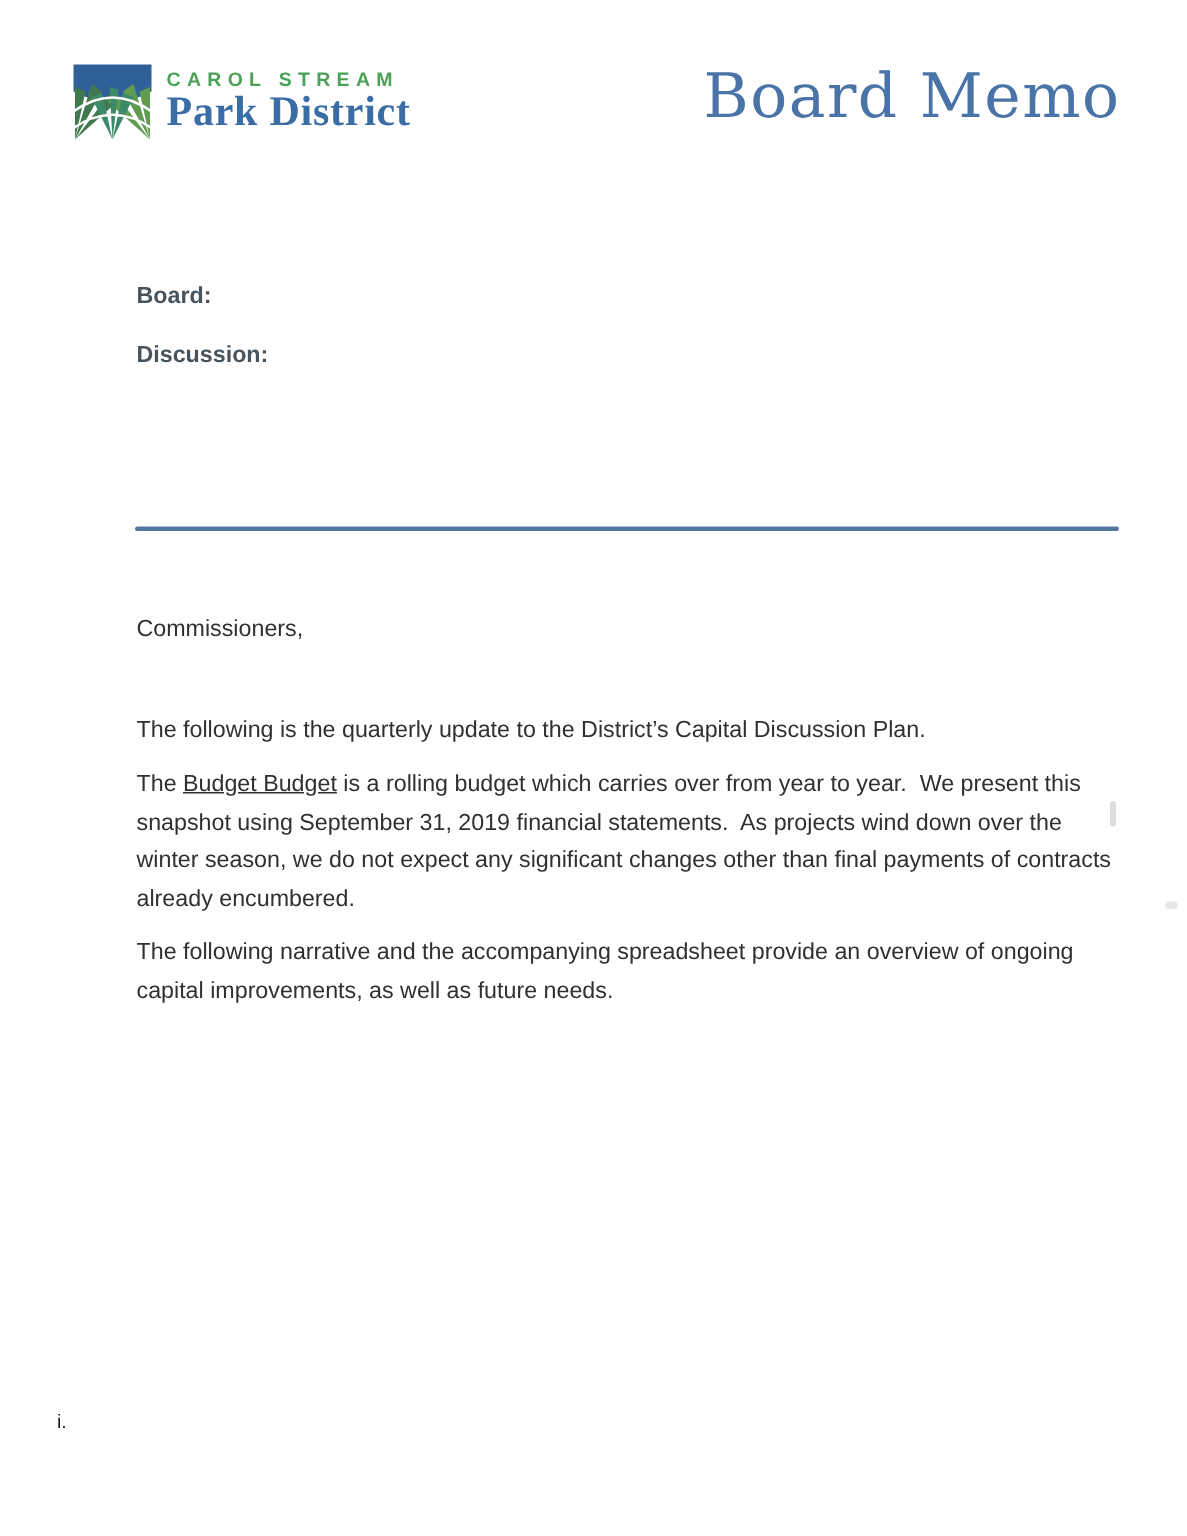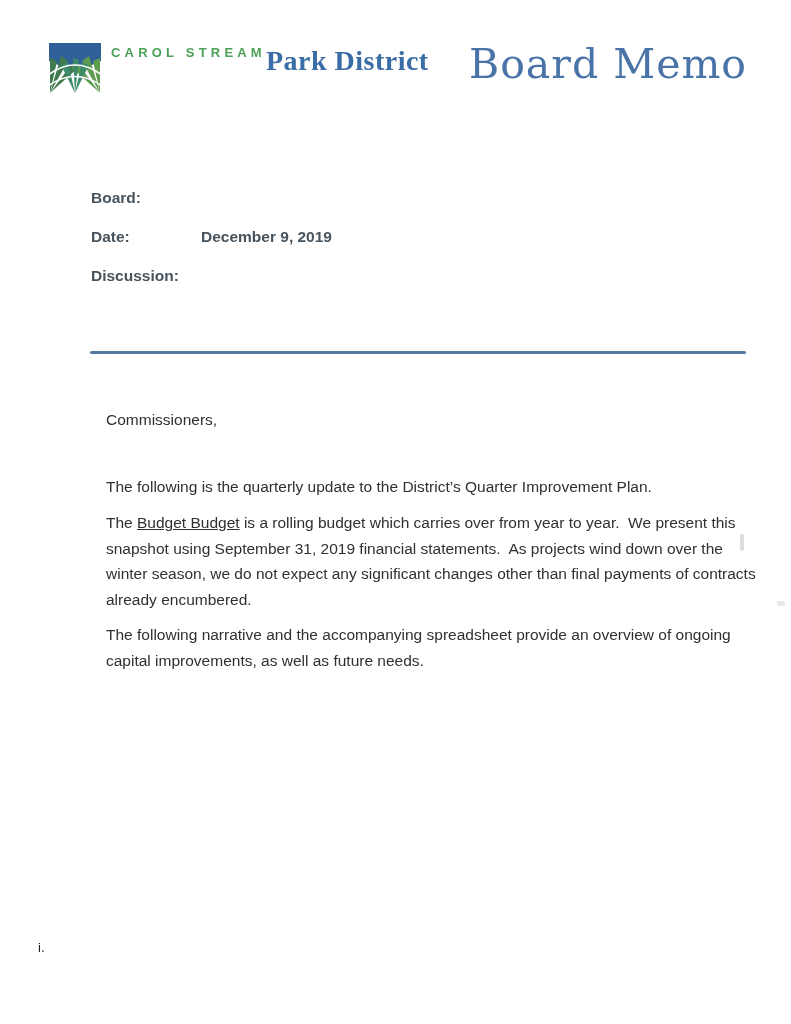--- a/index.html
+++ b/index.html
@@ -5,37 +5,37 @@
   html,body{margin:0;padding:0}
   body{
     width:791px;height:1024px;position:relative;background:#ffffff;
     font-family:"Liberation Sans", sans-serif;color:#2f2f2f;overflow:hidden;
   }
 
   
   .header{position:absolute;left:48px;right:44px;top:42px;display:flex;justify-content:space-between;align-items:flex-start}
   .logo{display:flex;gap:9px;align-items:flex-start}
   .logo-icon{width:54px;height:52px;flex:0 0 auto}
-  .logo-text{display:flex;flex-direction:row;padding-top:4px}
+  .logo-text{display:flex;flex-direction:column;padding-top:4px}
   .logo-line1{font-size:13px;font-weight:bold;letter-spacing:4.2px;color:#4aa157;line-height:14px}
   .logo-line2{font-family:"Liberation Serif", serif;font-size:28px;font-weight:bold;color:#3a6ca5;line-height:30px;letter-spacing:.5px}
   .board-memo{font-family:"DejaVu Serif", serif;font-weight:normal;font-size:41px;color:#4a74a8;line-height:1.1;letter-spacing:1px}
 
   
   .memo-table{position:absolute;left:91px;top:189px}
   .memo-row{display:flex;margin-bottom:21px;font-size:15.5px;line-height:18px;color:#47535d}
   .memo-label{width:110px;font-weight:bold;flex:0 0 auto}
   .memo-value{white-space:pre}
   .memo-value.bold{font-weight:bold}
 
   
   .rule{position:absolute;left:90px;top:351px;width:656px;height:3px;background:#54779f;border-radius:2px}
 
   
-  .body-text{position:absolute;left:106px;top:407px;width:652px;font-size:15.5px;line-height:25.5px;color:#303030}
+  .body-text{position:absolute;left:91px;top:407px;width:652px;font-size:15.5px;line-height:25.5px;color:#303030}
   .body-text p{margin:0;white-space:pre-wrap}
   .salutation{margin:0}
   .p1{margin-top:41px !important}
   .p2{margin-top:11px !important}
   .p3{margin-top:10px !important}
   .underline{text-decoration:underline}
 
   
   .page-marker{position:absolute;left:38px;top:940px;font-size:13px;color:#1f1f1f}
 
@@ -75,33 +75,29 @@
     </div>
   </div>
   <div class="board-memo">Board Memo</div>
 </div>
 
 <div class="memo-table">
   <div class="memo-row">
     <span class="memo-label">Board:</span>
   </div>
   <div class="memo-row">
-    <span class="memo-label">Date:</span>
-    <span class="memo-value bold">December 9, 2019</span>
-  </div>
-  <div class="memo-row">
     <span class="memo-label">Discussion:</span>
   </div>
 </div>
 
 <div class="rule"></div>
 
 <div class="body-text">
   <p class="salutation">Commissioners,</p>
-  <p class="p1">The following is the quarterly update to the District’s Quarter Improvement Plan.</p>
+  <p class="p1">The following is the quarterly update to the District’s Capital Discussion Plan.</p>
   <p class="p2"><span>The </span><span class="underline">Budget Budget</span><span> is a rolling budget which carries over from year to year.  We present this snapshot using September 31, 2019 financial statements.  As projects wind down over the winter season, we do not expect any significant changes other than final payments of contracts already encumbered.</span></p>
   <p class="p3">The following narrative and the accompanying spreadsheet provide an overview of ongoing capital improvements, as well as future needs.</p>
 </div>
 
 <div class="page-marker">i.</div>
 
 <div class="artifact-1"></div>
 <div class="artifact-2"></div>
 
 </body></html>

